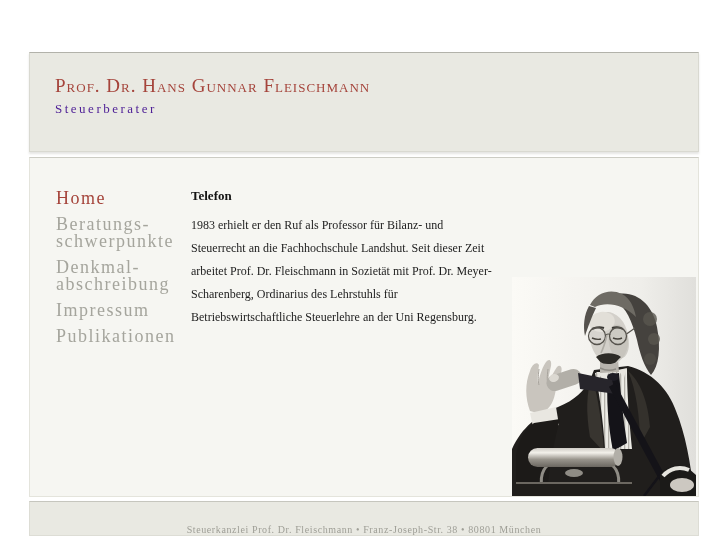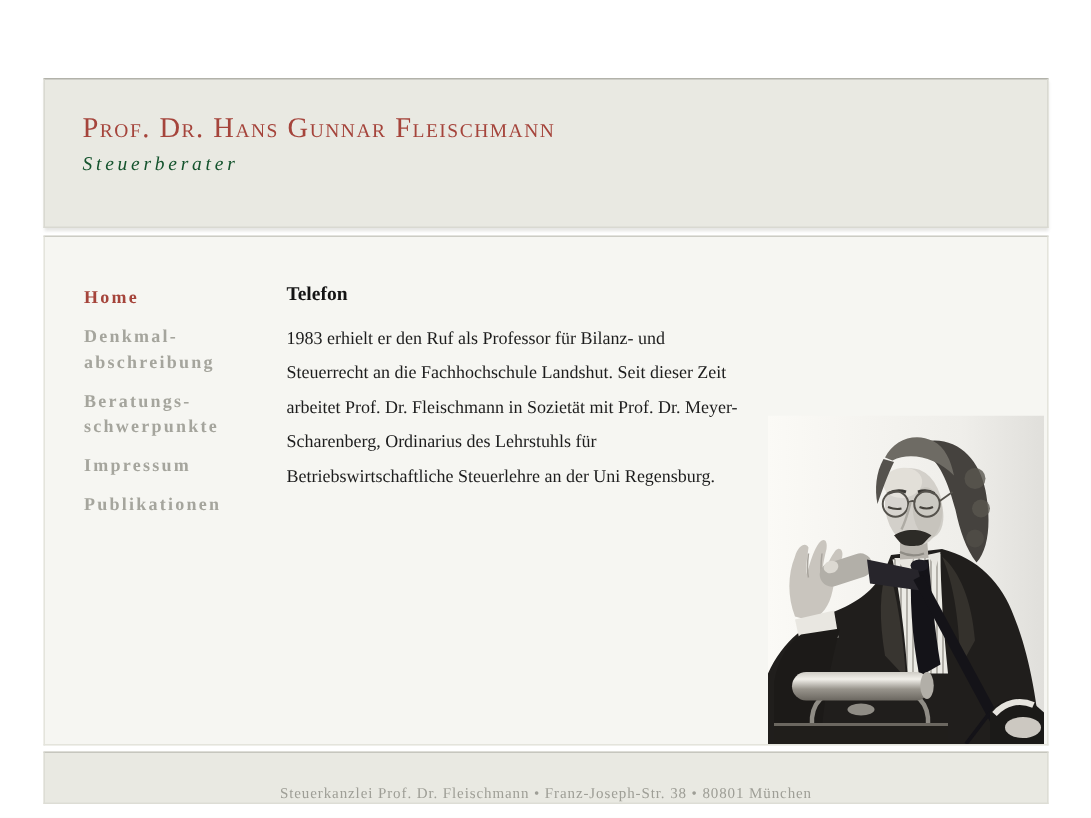--- a/index.html
+++ b/index.html
@@ -22,27 +22,27 @@
     border:1px solid #ddddd5; border-top-color:#c6c6be;
   }
 
   .site-title {
     position:absolute; left:25px; top:22px;
     font-size:19px; font-weight:normal; font-variant:small-caps;
     letter-spacing:1px; color:#a5443b; white-space:nowrap;
   }
   .site-subtitle {
     position:absolute; left:25px; top:48px;
-    font-size:13px; letter-spacing:2.5px; color:#14532d;font-style:italic;
+    font-size:13px; letter-spacing:2.5px; color:#4c1d95;
   }
 
   .nav { position:absolute; left:26px; top:32px; width:128px; list-style:none; }
   .nav li {
-    font-size:12px; line-height:17px; letter-spacing:1.5px;
-    color:#a5a59d; margin-bottom:9px; white-space:pre-line; cursor:pointer;font-weight:bold;
+    font-size:18px; line-height:17px; letter-spacing:1.5px;
+    color:#a5a59d; margin-bottom:9px; white-space:pre-line; cursor:pointer;
   }
   .nav li.active { color:#a5443b; }
 
   .content { position:absolute; left:161px; top:30px; width:332px; }
   .content h2 { font-size:13px; font-weight:bold; color:#141414; margin-bottom:10px; }
   .content p {
     font-size:12px; line-height:23px; color:#1c1c1c;
     white-space:pre-line; margin-bottom:8px;
   }
 
@@ -64,24 +64,24 @@
 
   <div class="band band-header">
     <h1 class="site-title">Prof. Dr. Hans Gunnar Fleischmann</h1>
     <div class="site-subtitle">Steuerberater</div>
   </div>
 
   <div class="band band-main">
 
     <ul class="nav">
       <li class="active">Home</li>
+      <li>Beratungs-
+schwerpunkte</li>
       <li>Denkmal-
 abschreibung</li>
-      <li>Beratungs-
-schwerpunkte</li>
       <li>Impressum</li>
       <li>Publikationen</li>
     </ul>
 
     <div class="content">
       <h2>Telefon</h2>
       <p>1983 erhielt er den Ruf als Professor für Bilanz- und
 Steuerrecht an die Fachhochschule Landshut. Seit dieser Zeit
 arbeitet Prof. Dr. Fleischmann in Sozietät mit Prof. Dr. Meyer-
 Scharenberg, Ordinarius des Lehrstuhls für

